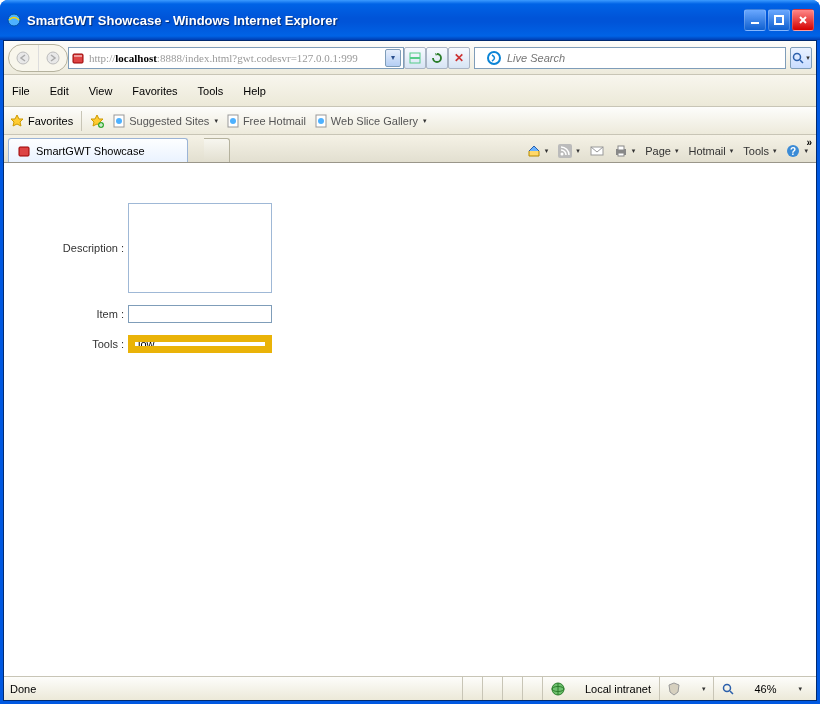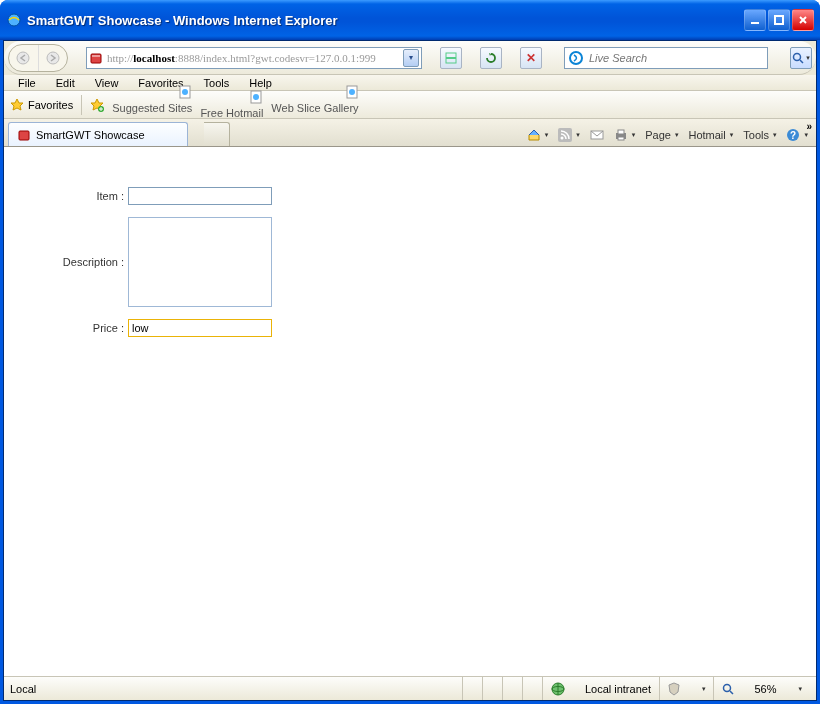--- a/index.html
+++ b/index.html
@@ -7,58 +7,58 @@
   .window { width:820px; height:704px; background:#0058e1; display:flex; flex-direction:column; border-radius:8px 8px 0 0; }
   .titlebar { height:40px; background:linear-gradient(to bottom,#3c9bff 0%,#0063e6 10%,#0054d8 45%,#0054d8 55%,#0063e6 90%,#003db1 100%); display:flex; align-items:center; padding:0 6px; color:#fff; border-radius:8px 8px 0 0; }
   .titlebar .ie-icon { width:16px; height:16px; margin-right:5px; }
   .titlebar .title { font-weight:bold; font-size:13px; text-shadow:1px 1px 1px #002a70; flex:1; white-space:nowrap; overflow:hidden; }
   .win-btns { display:flex; gap:2px; }
   .win-btn { width:22px; height:22px; border-radius:3px; border:1px solid #fff3; display:flex; align-items:center; justify-content:center; font-weight:bold; color:#fff; font-size:12px; }
   .win-min,.win-max { background:linear-gradient(to bottom,#6aa8ff,#1060d0); }
   .win-close { background:linear-gradient(to bottom,#f88,#d40000); }
   .inner { flex:1; margin:0 3px 3px 3px; background:#ece9d8; border:1px solid #002a70; display:flex; flex-direction:column; }
   
-  .navbar { height:34px; background:linear-gradient(to bottom,#fdfdfb,#edeadb); border-bottom:1px solid #c8c5b6; display:flex; align-items:center; padding:0 4px; gap:18px;border-radius:17px; }
+  .navbar { height:34px; background:linear-gradient(to bottom,#fdfdfb,#edeadb); border-bottom:1px solid #c8c5b6; display:flex; align-items:center; padding:0 4px; gap:0; }
   .nav-btn-group { width:60px; height:28px; background:#f8f6ec; border:1px solid #b5b29e; border-radius:14px; display:flex; overflow:hidden; }
   .nav-btn { flex:1; display:flex; align-items:center; justify-content:center; color:#999; border-right:1px solid #ddd; }
   .nav-btn:last-child{border-right:0;}
   .addr-wrap { flex:0 0 336px; height:22px; border:1px solid #7f9db9; background:#fff; display:flex; align-items:center; padding:0 2px; gap:4px; }
   .addr-wrap .fav-ico { width:14px; height:14px; }
   .addr-url { flex:1; font-family:Tahoma; font-size:11px; white-space:nowrap; overflow:hidden; }
   .addr-url .gray{color:#999;} .addr-url .bk{color:#000; font-weight:bold;}
   .addr-drop { width:16px; height:18px; background:linear-gradient(to bottom,#e6eefc,#b4cef4); border:1px solid #7f9db9; border-radius:2px; display:flex; align-items:center; justify-content:center; font-size:8px; color:#2b4f8e; }
   .sq-btn { width:22px; height:22px; border:1px solid #a9b4c4; border-radius:2px; background:linear-gradient(to bottom,#f7faff,#d7e4f4); display:flex; align-items:center; justify-content:center; font-size:12px; }
   .stop-x { color:#c33; font-weight:bold; }
-  .search-wrap { flex:1; height:22px; border:1px solid #7f9db9; background:#fff; display:flex; align-items:center; padding:0 4px; gap:4px; margin-left:4px;justify-content:flex-end; }
+  .search-wrap { flex:1; height:22px; border:1px solid #7f9db9; background:#fff; display:flex; align-items:center; padding:0 12px; gap:4px; margin-left:4px;justify-content:flex-end; }
   .search-wrap input { border:0; outline:0; flex:1; font-size:11px; color:#999; font-style:italic; }
   .search-go { width:22px; height:22px; border:1px solid #7f9db9; border-radius:2px; background:linear-gradient(to bottom,#eaf2ff,#c9ddff); display:flex; align-items:center; justify-content:center; margin-left:4px;}
   
-  .menubar { height:16px; background:linear-gradient(to bottom,#f8f6ee,#ece9d8); border-bottom:1px solid #c8c5b6; display:flex; align-items:center; padding:0 6px; gap:4px; font-size:11px; }
+  .menubar { height:32px; background:linear-gradient(to bottom,#f8f6ee,#ece9d8); border-bottom:1px solid #c8c5b6; display:flex; align-items:center; padding:0 0; gap:4px; font-size:11px; }
   .menubar .menu-item { padding:2px 8px; }
   
   .linksbar { height:28px; background:linear-gradient(to bottom,#fdfdfb,#edeadb); border-bottom:1px solid #c8c5b6; display:flex; align-items:center; padding:0 6px; gap:8px; font-size:11px;}
   .linksbar .fav-lbl{display:flex;align-items:center;gap:4px;}
-  .linksbar .link {display:flex;align-items:flex-end;gap:3px;color:#555;flex-direction:column;}
+  .linksbar .link {display:flex;align-items:center;gap:3px;color:#555;}
   .linksbar .sep{width:1px;height:20px;background:#c8c5b6;}
   .dd{font-size:7px;color:#333;margin-left:2px;}
   
   .tabstrip { height:28px; background:linear-gradient(to bottom,#f5f2e6,#e2dfd0); border-bottom:1px solid #9a968a; display:flex; align-items:flex-end; position:relative; padding:0 4px;}
   .tab { height:24px; min-width:180px; background:linear-gradient(to bottom,#fdfeff,#eaf3ff); border:1px solid #9bb4d6; border-bottom:0; border-radius:3px 3px 0 0; display:flex; align-items:center; gap:5px; padding:0 8px; font-size:11px; margin-right:16px;}
   .newtab { height:24px; width:26px; background:linear-gradient(to bottom,#f7f6ef,#e2dfd0); border:1px solid #b5b29e; border-bottom:0; border-left:0; border-radius:0 3px 0 0; }
   .tabstrip .right-tools { margin-left:auto; display:flex; align-items:center; gap:10px; padding:0 4px 4px 4px; font-size:11px; color:#333;margin-top:16px;}
   .tool-txt{display:flex;align-items:center;gap:2px;}
   
   .content { flex:1; background:#fff; overflow:auto; }
   .form { padding:40px 0 0 40px; }
   .form-row { display:flex; align-items:center; margin-bottom:12px; }
   .form-row.textarea-row{align-items:center;}
   .form-label { width:80px; text-align:right; color:#333; font-size:11px; margin-right:4px;}
   .text-input { width:144px; height:18px; border:1px solid #7f9db9; background:#fff; padding:0 3px; font-size:11px; }
   .textarea { width:144px; height:90px; border:1px solid #9fb8d6; background:#fff; resize:none; padding:2px; font-size:11px; overflow-y:scroll; }
-  .price-input { width:144px; height:18px; border:1px solid #eab308; background:#fff; padding:0 3px; font-size:11px; color:#000; }
+  .price-input { width:144px; height:18px; border:7px solid #eab308; background:#fff; padding:0 3px; font-size:11px; color:#000; }
   
   .statusbar { height:24px; background:linear-gradient(to bottom,#fdfdfb,#ece9d8); border-top:1px solid #c8c5b6; display:flex; align-items:center; font-size:11px; padding:0 6px; }
   .statusbar .cells{margin-left:auto;display:flex;align-items:center;height:100%;}
   .statusbar .cell{border-left:1px solid #c8c5b6;height:100%;display:flex;align-items:center;padding:0 8px;gap:20px;}
   .statusbar .empty-cell{width:20px;padding:0;}
   .overflow-chevron{position:absolute;right:4px;top:2px;font-size:10px;font-weight:bold;}
   
   svg{display:block;}
 </style>
 </head>
@@ -272,37 +272,37 @@
               <text x="7" y="11" font-size="10" fill="#fff" text-anchor="middle" font-weight="bold">?</text>
             </svg>
             <span class="dd">▾</span>
           </span>
       </div>
       <span class="overflow-chevron">»</span>
     </div>
 
     <div class="content">
       <div class="form">
+        <div class="form-row textarea-row">
+          <span class="form-label">Description :</span>
+          <textarea class="textarea" style=""></textarea>
+        </div>
         <div class="form-row">
           <span class="form-label">Item :</span>
           <input class="text-input" type="text" value="" style="">
         </div>
-        <div class="form-row textarea-row">
-          <span class="form-label">Description :</span>
-          <textarea class="textarea" style=""></textarea>
-        </div>
         <div class="form-row">
-          <span class="form-label">Price :</span>
+          <span class="form-label">Tools :</span>
           <input class="price-input" type="text" value="low" style="">
         </div>
       </div>
     </div>
 
     <div class="statusbar">
-      <span>Local</span>
+      <span>Done</span>
       <div class="cells">
         <div class="cell empty-cell"></div>
         <div class="cell empty-cell"></div>
         <div class="cell empty-cell"></div>
         <div class="cell empty-cell"></div>
         <div class="cell">
           <span>
               <svg width="14" height="14">
                 <circle cx="7" cy="7" r="6" fill="#6ec06e" stroke="#2a7d2a"></circle>
                 <ellipse cx="7" cy="7" rx="6" ry="2.5" fill="none" stroke="#2a7d2a"></ellipse>
@@ -319,19 +319,19 @@
             </span>
             <span class="dd">▾</span>
         </div>
         <div class="cell">
           <span>
               <svg width="12" height="12">
                 <circle cx="5" cy="5" r="3.5" fill="none" stroke="#2b5fab" stroke-width="1.5"></circle>
                 <line x1="8" y1="8" x2="11" y2="11" stroke="#2b5fab" stroke-width="1.5"></line>
               </svg>
             </span>
-          <span>56%</span>
+          <span>46%</span>
             <span class="dd">▾</span>
         </div>
       </div>
     </div>
   </div>
 </div>
 
 </body></html>

